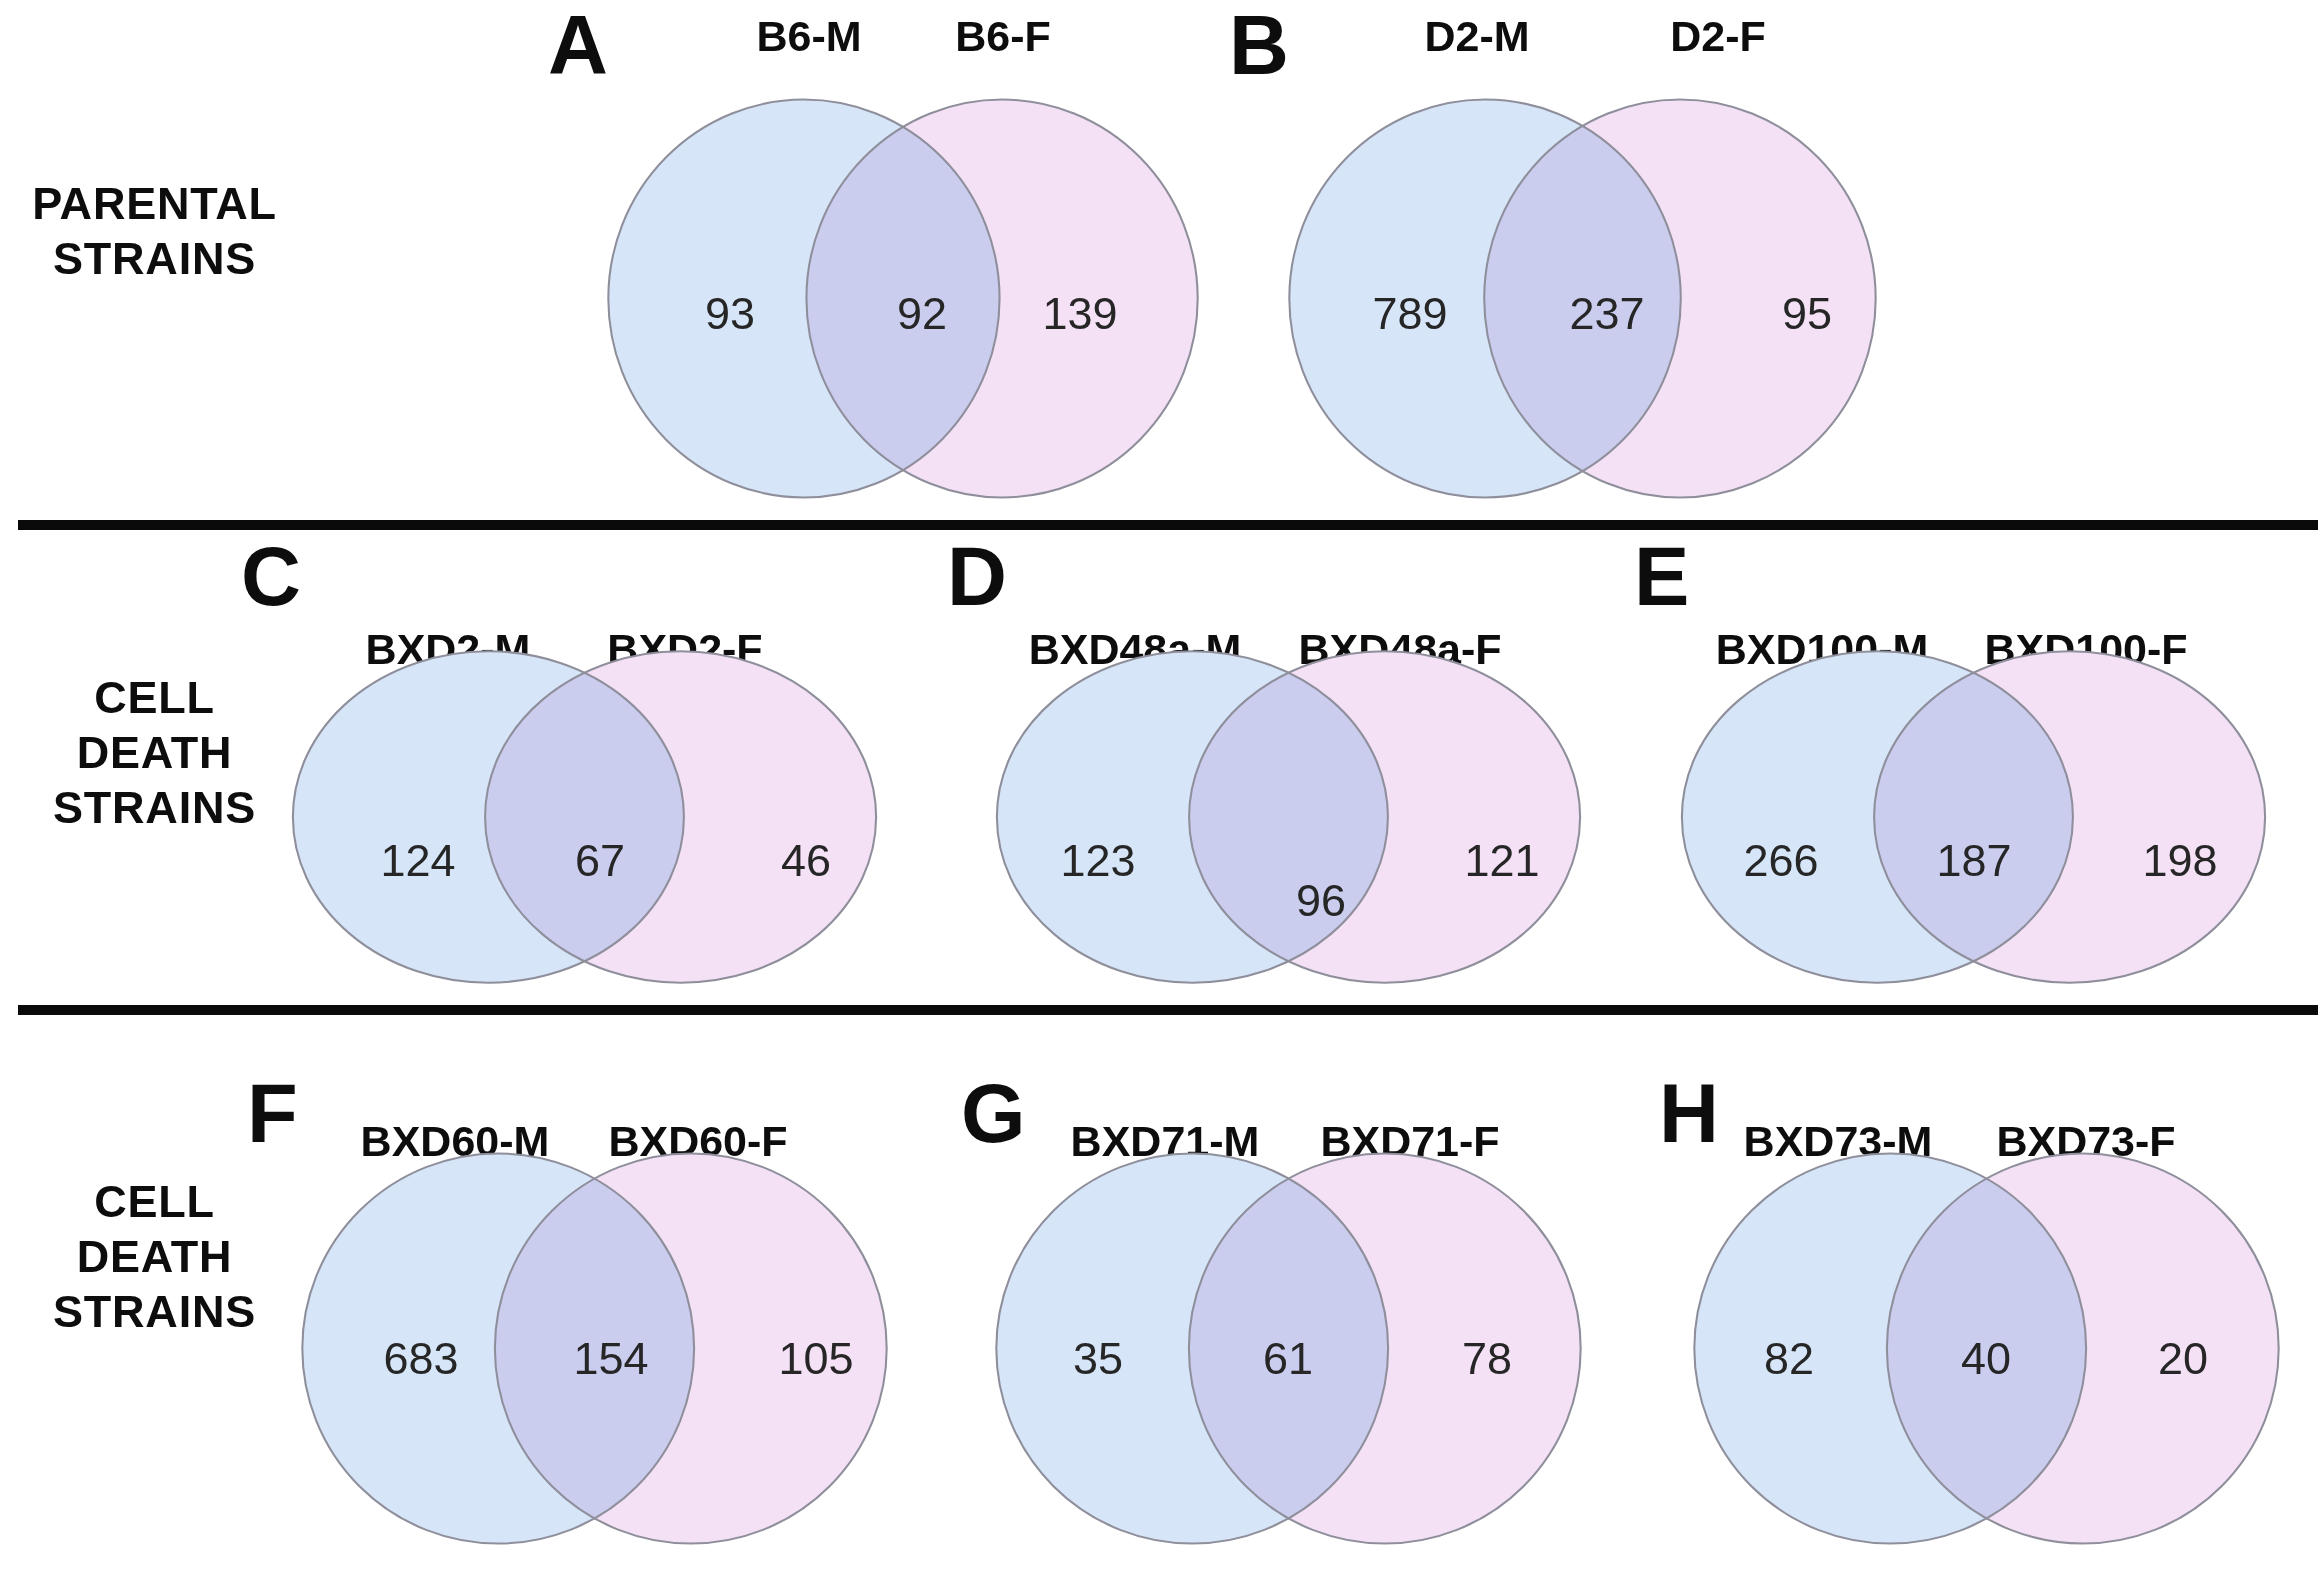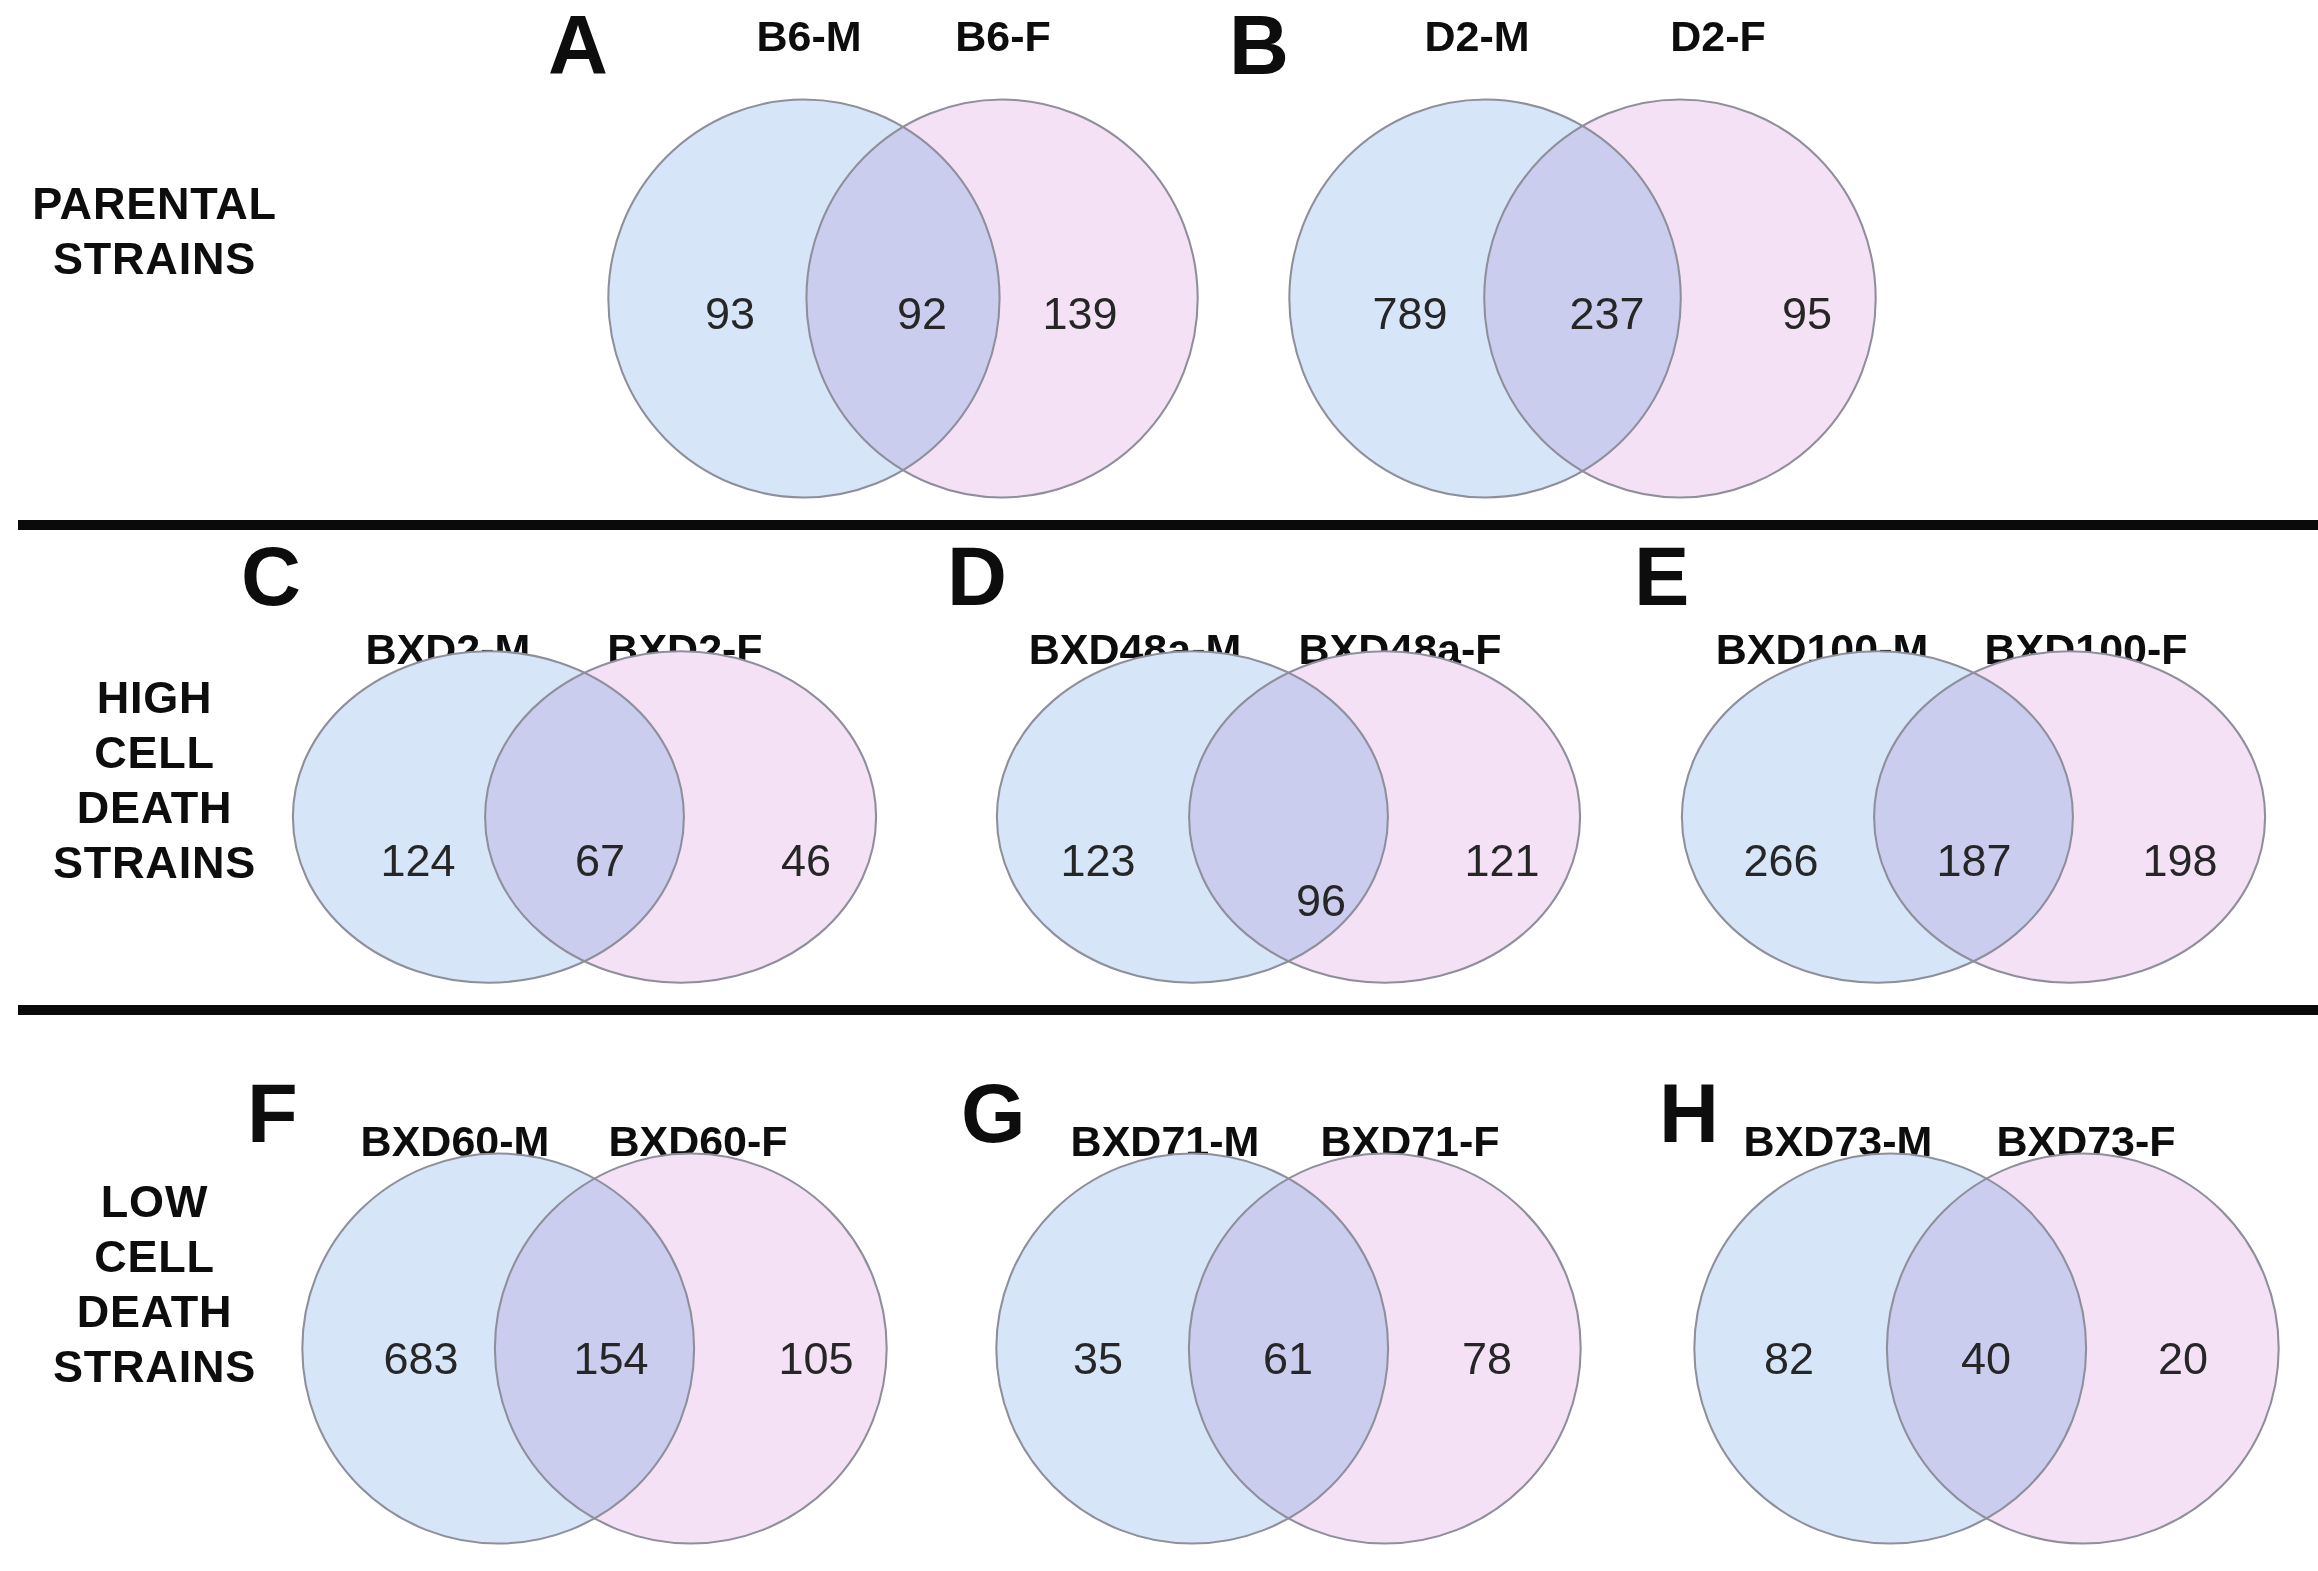--- a/index.html
+++ b/index.html
@@ -65,28 +65,26 @@
 <body>
 
 <div class="canvas">
 
   <div class="row-group-label rg0">
     <span>PARENTAL</span>
     <span>STRAINS</span>
   </div>
 
   <div class="row-group-label rg1">
-    <span>HIGH</span>
     <span>CELL</span>
     <span>DEATH</span>
     <span>STRAINS</span>
   </div>
 
   <div class="row-group-label rg2">
-    <span>LOW</span>
     <span>CELL</span>
     <span>DEATH</span>
     <span>STRAINS</span>
   </div>
 
   <div class="divider d1"></div>
   <div class="divider d2"></div>
 
   <div id="panels">
       <div class="panel">

